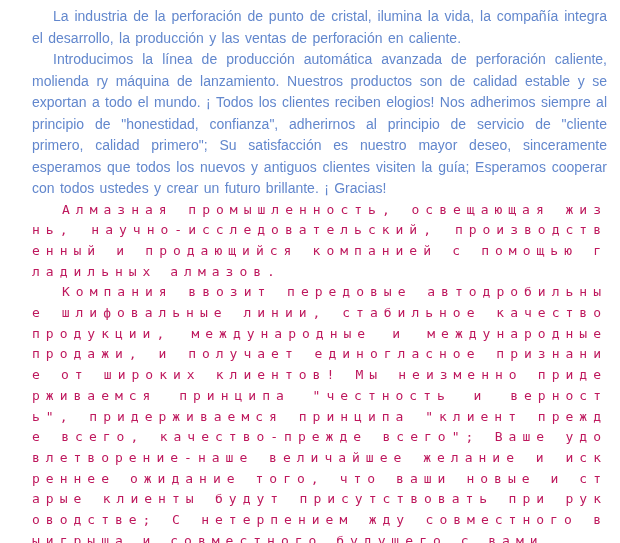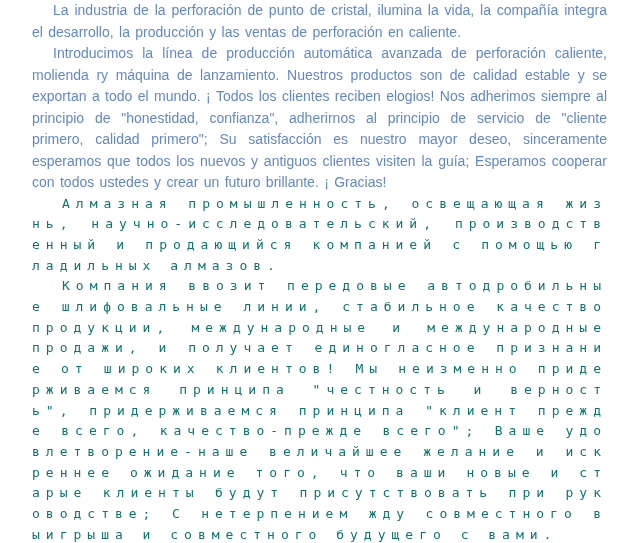--- a/index.html
+++ b/index.html
@@ -9,41 +9,41 @@
     }
     body {
       width: 620px;
       height: 543px;
       overflow: hidden;
     }
     .page {
       box-sizing: border-box;
       width: 620px;
       height: 543px;
-      padding: 0 13px 0 32px;
+      padding: 6px 13px 0 32px;
       background: #ffffff;
     }
     p {
       margin: 0;
       padding: 0;
     }
     .para-es {
       font-family: "Liberation Sans", sans-serif;
       font-size: 14px;
       line-height: 21.5px;
       color: #6287cd;
       text-align: justify;
       text-indent: 21px;
       word-spacing: 1.5px;
     }
     .para-ru {
       font-family: "DejaVu Sans Mono", monospace;
       font-size: 13px;
       line-height: 20.7px;
-      color: #0f766e;
+      color: #be185d;
       letter-spacing: 6px;
       text-align: justify;
       text-indent: 30px;
       word-break: break-all;
       font-weight: normal;
     }
   </style>
 </head>
 <body>
 

